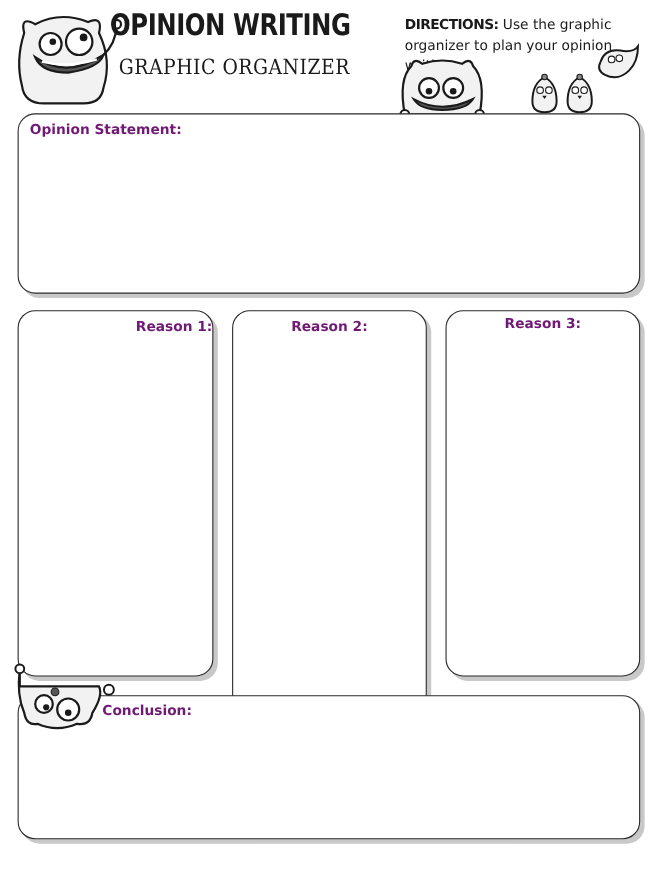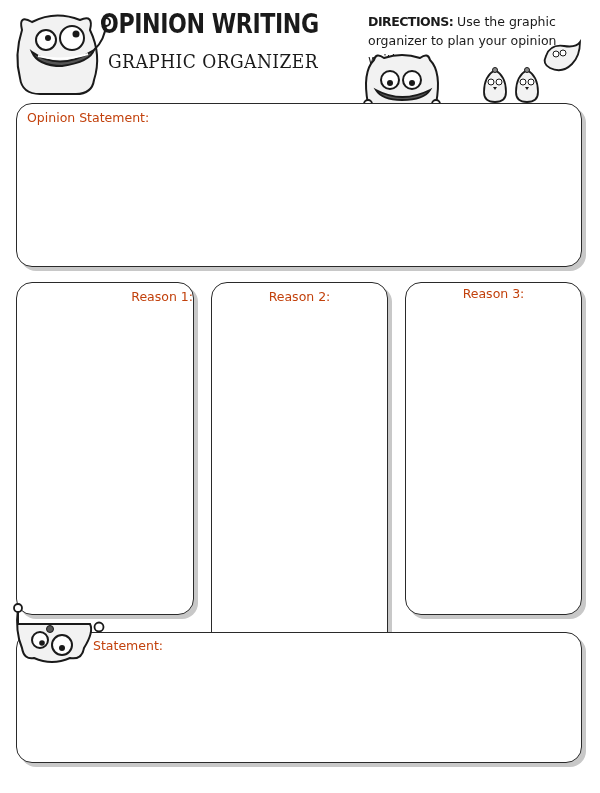--- a/index.html
+++ b/index.html
@@ -1,18 +1,18 @@
 <!DOCTYPE html>
 <html><head>
 <meta charset="utf-8">
 <style>
   html,body{margin:0;padding:0;background:#fff;}
   body{width:600px;height:793px;position:relative;overflow:hidden;font-family:"DejaVu Sans",sans-serif;color:#1a1a1a;}
   .box{position:absolute;background:#fff;border:1.5px solid #2a2a2a;border-radius:16px;box-shadow:4px 4px 0 #c8c8c8;box-sizing:border-box;}
-  .lbl{position:absolute;font-size:12.5px;color:#c2410c;}
+  .lbl{position:absolute;font-size:12.5px;color:#701a75;font-weight:bold;}
   .title1{position:absolute;left:100px;top:8px;font-family:"DejaVu Sans",sans-serif;font-weight:bold;font-size:27px;letter-spacing:-0.5px;transform:scaleX(0.82);transform-origin:left top;white-space:nowrap;}
   .title2{position:absolute;left:108px;top:50px;font-family:"DejaVu Serif",serif;font-size:19px;letter-spacing:0.5px;transform:scaleX(0.9);transform-origin:left top;white-space:nowrap;}
   .dir{position:absolute;left:368px;top:12px;font-size:12.5px;line-height:19px;width:230px;}
   .dir b{font-weight:bold;letter-spacing:-0.5px;}
   svg{position:absolute;overflow:visible;}
 </style>
 </head>
 <body>
 
 <svg style="left:10px;top:10px;" width="100" height="90" viewBox="0 0 100 90">
@@ -72,21 +72,21 @@
   <span class="lbl" style="left:0;right:0;text-align:right;top:6px;">Reason 1:</span>
 </div>
 <div class="box" style="left:211px;top:282px;width:177px;height:422px;">
   <span class="lbl" style="left:0;right:0;text-align:center;top:6px;">Reason 2:</span>
 </div>
 <div class="box" style="left:405px;top:282px;width:177px;height:333px;">
   <span class="lbl" style="left:0;right:0;text-align:center;top:3px;">Reason 3:</span>
 </div>
 
 <div class="box" style="left:16px;top:632px;width:566px;height:131px;">
-  <span class="lbl" style="left:76px;top:5px;">Statement:</span>
+  <span class="lbl" style="left:76px;top:5px;">Conclusion:</span>
 </div>
 
 <svg style="left:12px;top:602px;" width="84" height="64" viewBox="0 0 84 64">
   <path d="M6 6 Q3 30 10 46 Q12 58 22 56 Q40 64 58 56 Q70 58 72 46 Q82 30 78 22 L6 22 Z" fill="#f2f2f2" stroke="#1a1a1a" stroke-width="2"></path>
   <circle cx="6" cy="6" r="4" fill="#fff" stroke="#1a1a1a" stroke-width="1.8"></circle>
   <circle cx="89" cy="25" r="4.5" fill="#fff" stroke="#1a1a1a" stroke-width="1.8" transform="translate(-2,0)"></circle>
   <circle cx="28" cy="38" r="8" fill="#fff" stroke="#1a1a1a" stroke-width="2"></circle>
   <circle cx="30" cy="41" r="2.8" fill="#1a1a1a"></circle>
   <circle cx="50" cy="43" r="10" fill="#fff" stroke="#1a1a1a" stroke-width="2"></circle>
   <circle cx="50" cy="46" r="3" fill="#1a1a1a"></circle>

